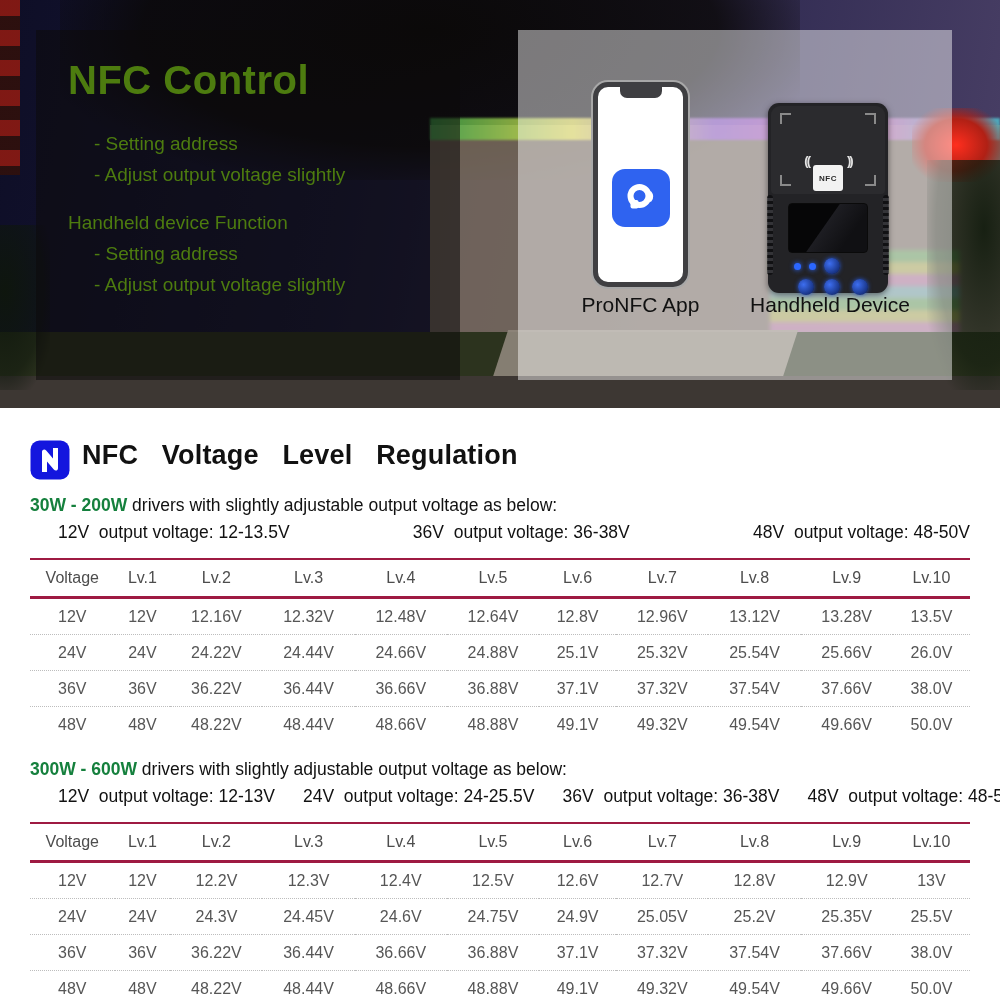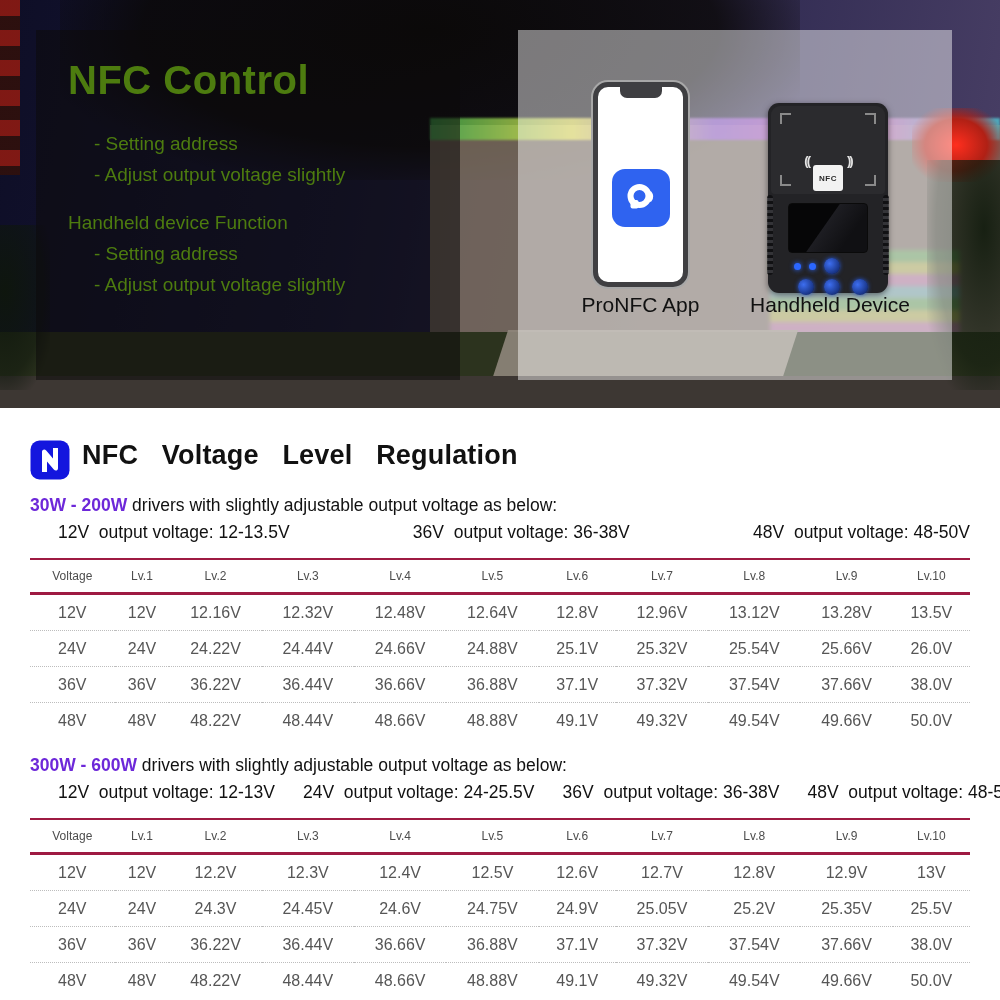--- a/index.html
+++ b/index.html
@@ -86,27 +86,27 @@
     background:radial-gradient(circle at 35% 35%, #3d6ef0, #16307e 75%);
     box-shadow:0 0 4px rgba(40,90,220,.9); }
 
   
   .content { position:relative; padding:0 30px; }
   .section-heading { display:flex; align-items:flex-start; gap:12px; margin-top:32px; }
   .section-heading .title { font-size:27px; font-weight:bold; color:#111; word-spacing:16px; letter-spacing:.2px; }
   .nmark { flex:0 0 auto; display:block; }
 
   .range-line { margin-top:15px; font-size:17.5px; color:#111; }
-  .range-line .range { color:#6d28d9; font-weight:bold; }
+  .range-line .range { color:#15803d; font-weight:bold; }
   .specs { display:flex; justify-content:space-between; margin-top:6px; font-size:17.5px; color:#111; }
   .specs span { white-space:pre;margin-left:28px; }
 
   table.vtable { width:100%; border-collapse:collapse; margin-top:15px;
     border-top:2px solid #9E1A42; }
-  table.vtable th { font-weight:normal; color:#4d4d4d; font-size:12px; padding:9px 2px;
+  table.vtable th { font-weight:normal; color:#4d4d4d; font-size:16px; padding:9px 2px;
     border-bottom:3px solid #9E1A42; text-align:center; }
   table.vtable td { color:#565656; font-size:16px; padding:8.5px 2px; text-align:center; }
   table.vtable tbody tr + tr td { border-top:1.5px dotted #bdbdbd; }
   table.vtable th:first-child, table.vtable td:first-child { width:9%; }
 </style>
 </head>
 <body>
 
 <div class="page">
 

